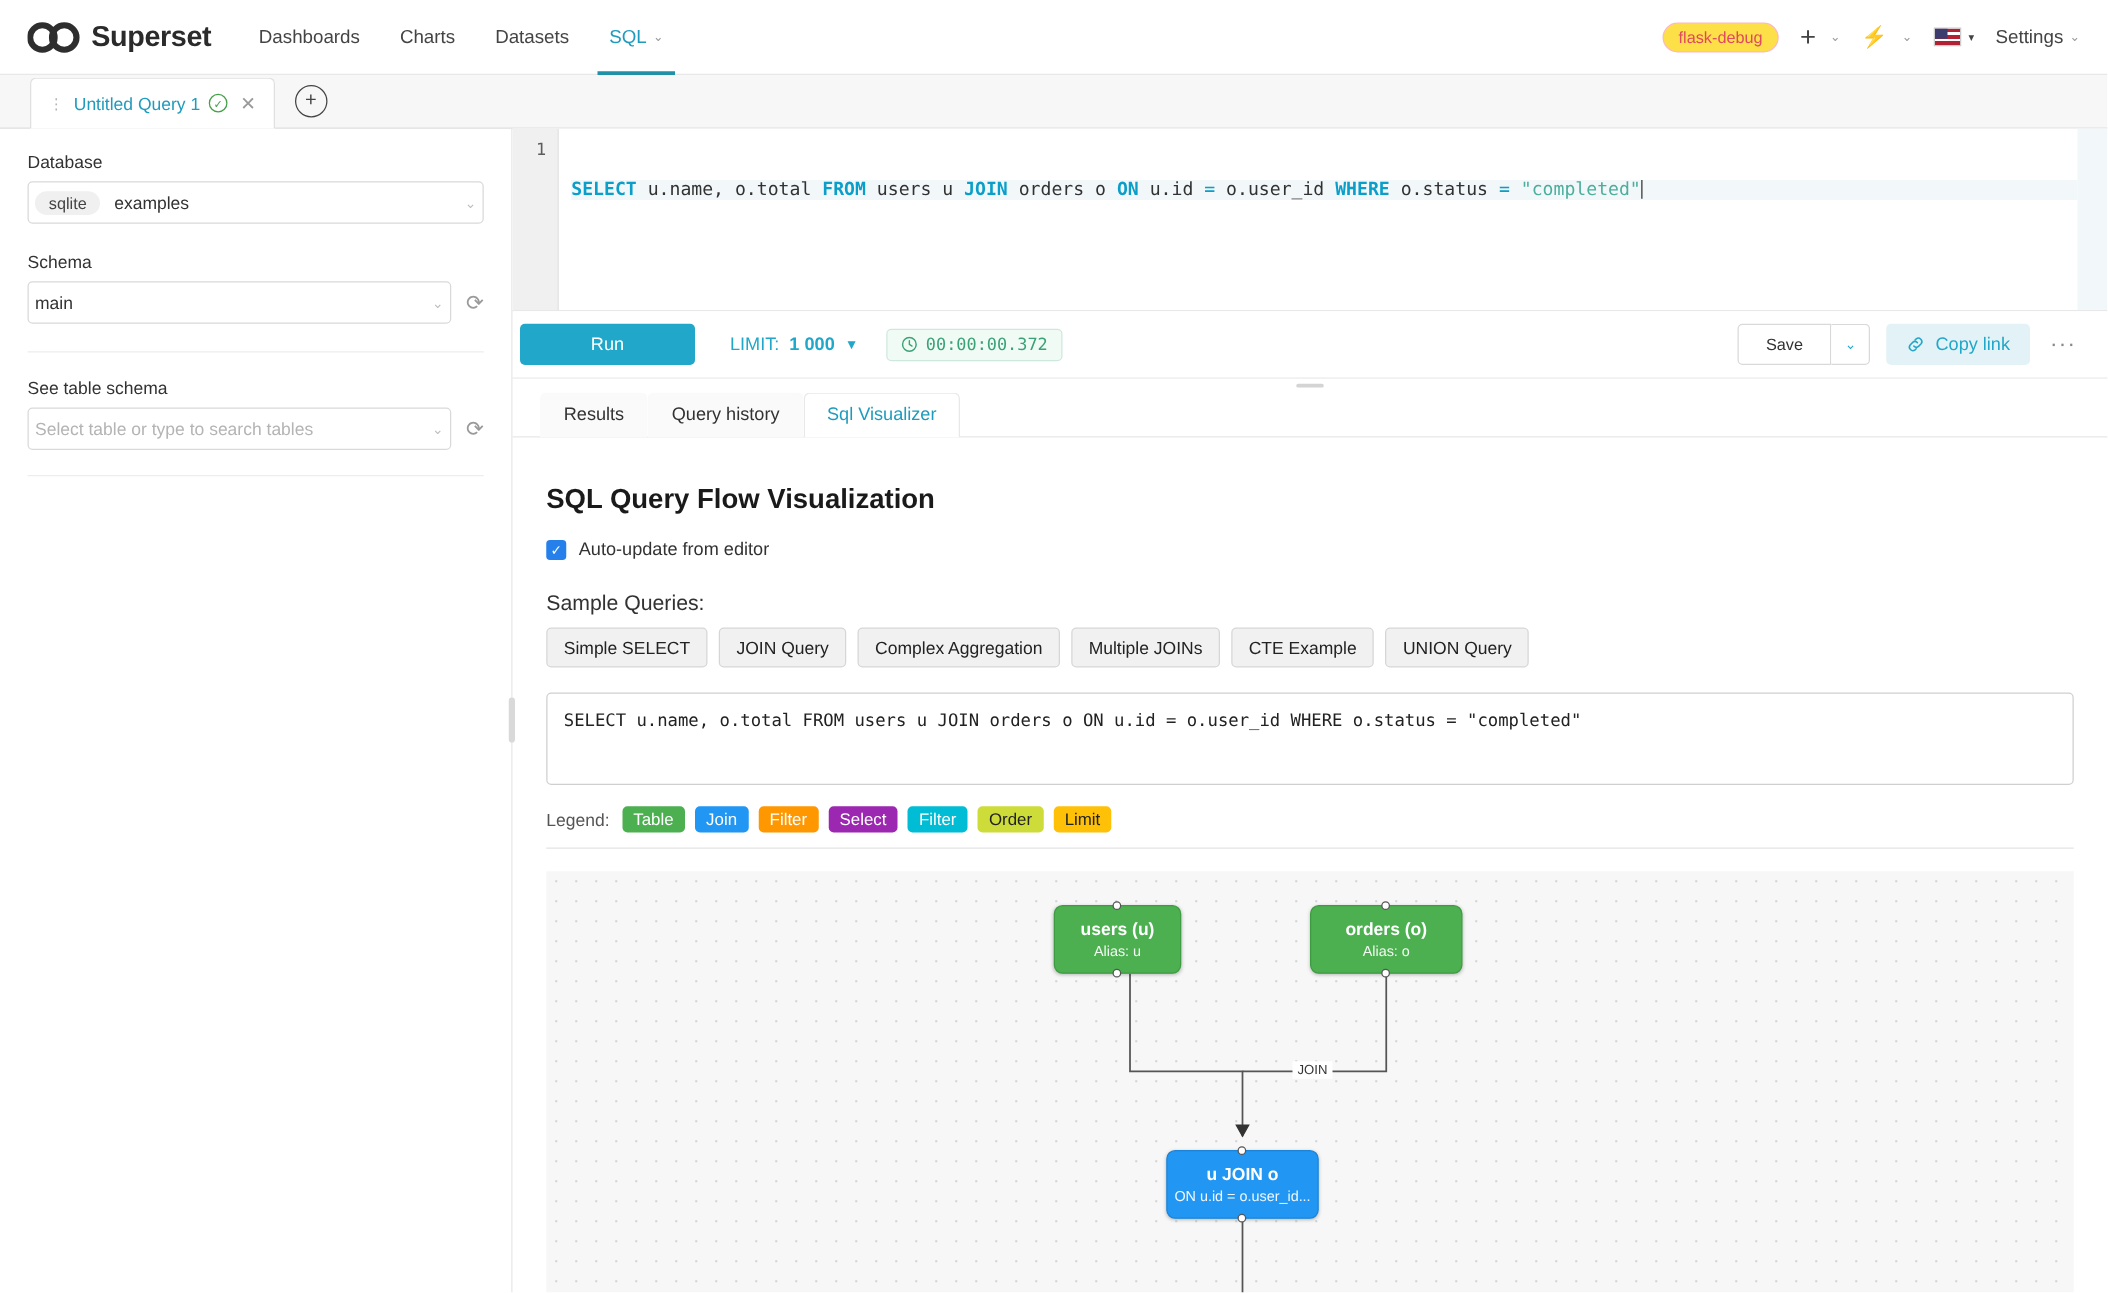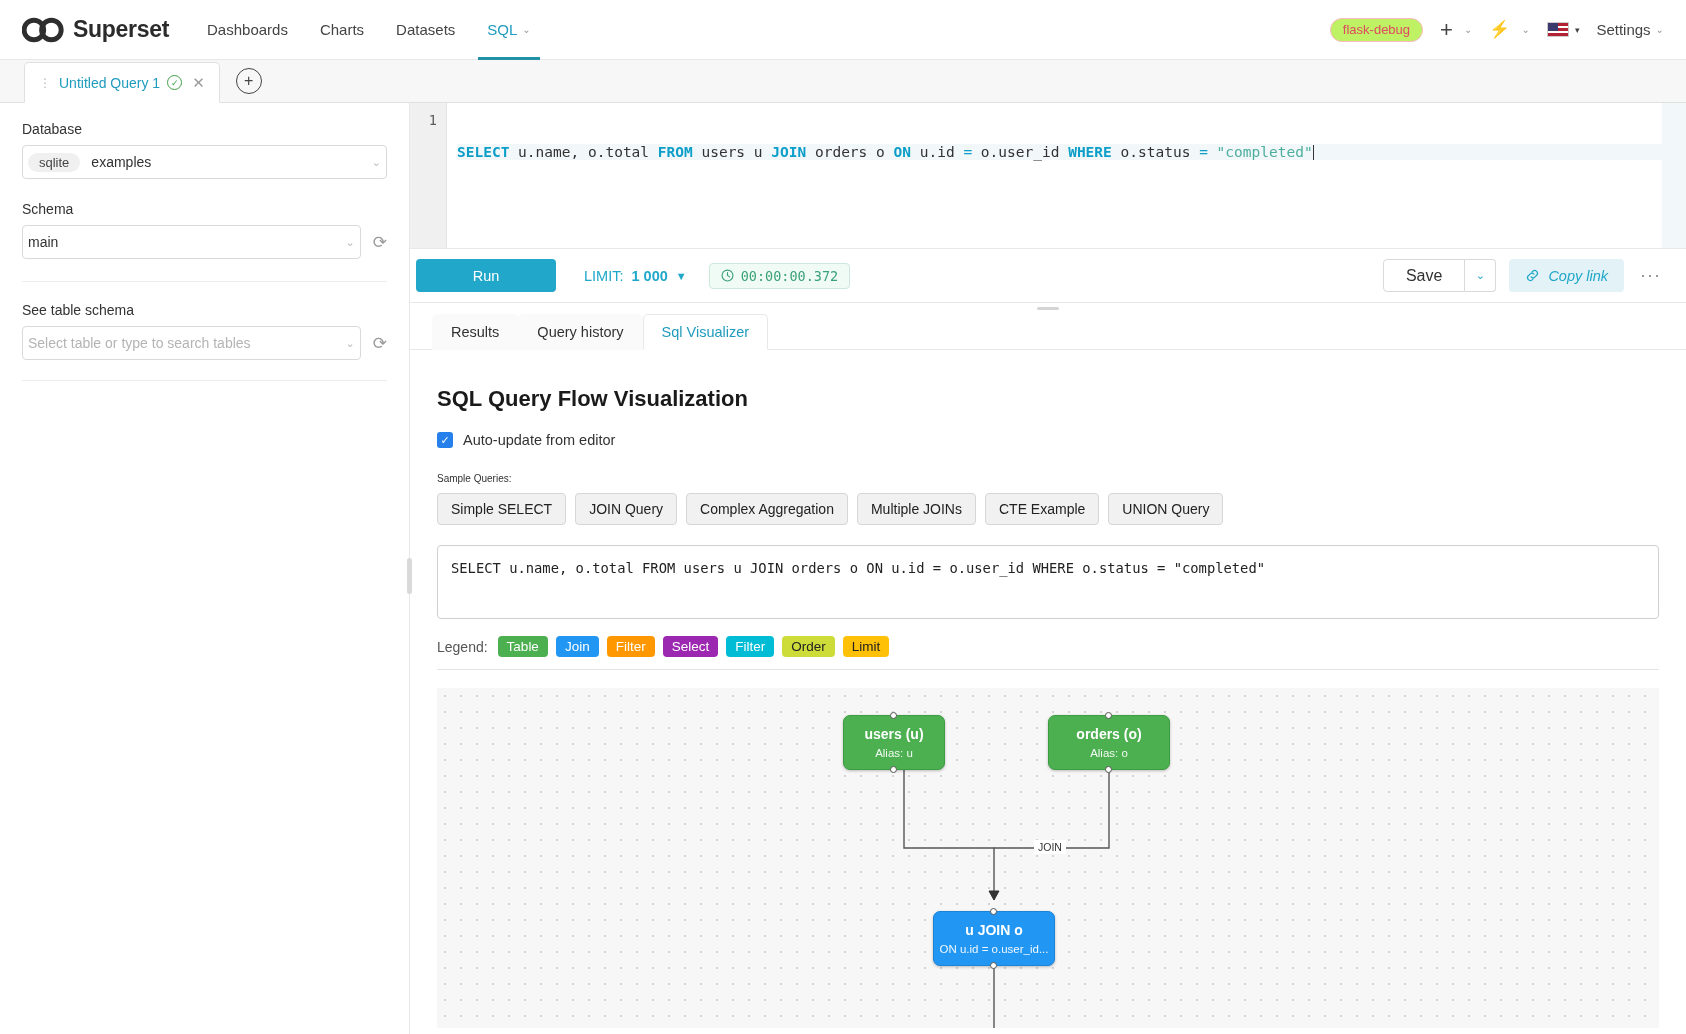--- a/index.html
+++ b/index.html
@@ -26,21 +26,21 @@
     cursor:pointer; position:relative;
   }
   .navlink.active{ color:#1f9bbd; }
   .navlink.active:after{
     content:""; position:absolute; left:-9px; right:-9px; bottom:0;
     height:3px; background:#2191a8;
   }
   .caret{ font-size:10px; margin-left:5px; color:#999; }
   .nav-right{ margin-left:auto; display:flex; align-items:center; gap:17px; }
   .badge-debug{
-    border:1px solid #fbb9c0; color:#e0495f; background:#bef264;
+    border:1px solid #fbb9c0; color:#e0495f; background:#fde047;
     border-radius:12px; font-size:13px; padding:3px 12px 4px;
   }
   .nav-icon-grp{ display:flex; align-items:center; gap:6px; cursor:pointer; color:#444;}
   .plus-icon{ font-size:22px; line-height:1; font-weight:300;}
   .bolt-icon{ font-size:17px; }
   .flag{
     width:22px;height:15px;display:inline-block;position:relative;
     background:linear-gradient(#b22234 0 23%, #fff 23% 38%, #b22234 38% 61%, #fff 61% 77%, #b22234 77% 100%);
     border:1px solid #ccc;
   }
@@ -138,32 +138,31 @@
   .limit .tri{ font-size:11px; }
   .timer{
     margin-left:22px;border:1px solid #cfe8dd;background:#f1fbf6;color:#3aa277;
     border-radius:4px;font-size:13.5px;padding:4px 11px;display:flex;align-items:center;gap:7px;
     font-family:"DejaVu Sans Mono", monospace;
   }
   .tb-right{ margin-left:auto; display:flex; align-items:center; gap:13px; }
   .save-group{ display:flex; }
   .save-btn{
     height:33px;border:1px solid #d9d9d9;background:#fff;border-radius:4px 0 0 4px;
-    padding:0 22px;font-size:16px;color:#323232;cursor:pointer;font-family:inherit;
+    padding:0 22px;font-size:13px;color:#323232;cursor:pointer;font-family:inherit;
   }
   .save-caret{
     height:33px;width:31px;border:1px solid #d9d9d9;border-left:none;border-radius:0 4px 4px 0;
     background:#fff;display:flex;align-items:center;justify-content:center;
     color:#20a7c9;font-size:11px;cursor:pointer;
   }
   .copylink{
     height:33px;background:#e3f2f6;color:#20a7c9;border:none;border-radius:4px;
     padding:10px 16px;font-size:14.5px;display:flex;align-items:center;gap:8px;cursor:pointer;
     font-family:inherit;
-    font-style:italic;
   }
   .dots{ color:#888; font-size:18px; letter-spacing:1px; cursor:pointer; padding:0 3px;}
 
   .splitter{
     height:11px;background:#fff;display:flex;align-items:center;justify-content:center;
   }
   .splitter i{ display:block;width:22px;height:3px;background:#d4d4d4;border-radius:2px; }
 
   
   .rtabs{ display:flex; gap:0; padding:0 22px; border-bottom:1px solid #e8e8e8; }
@@ -179,21 +178,21 @@
   
   .viz{ flex:1; overflow:hidden; padding:28px 22px 0 22px; }
   .viz-inner{ max-width:1222px; margin:0 auto; }
   .viz-title{ font-size:22px; font-weight:bold; color:#1a1a1a; margin:8px 0 20px 0; }
   .autoupd{ display:flex; align-items:center; gap:10px; font-size:14.5px; margin-bottom:25px;}
   .cbox{
     width:16px;height:16px;background:#2680eb;border-radius:3px;
     display:flex;align-items:center;justify-content:center;color:#fff;font-size:11px;
     cursor:pointer;
   }
-  .sq-label{ font-size:10px; margin-bottom:9px; }
+  .sq-label{ font-size:17px; margin-bottom:9px; }
   .sq-row{ display:flex; gap:9px; margin-bottom:20px; flex-wrap:wrap;}
   .sq-btn{
     background:#f1f1f1;border:1px solid #d6d6d6;border-radius:4px;
     padding:7px 13px;font-size:14px;color:#222;cursor:pointer;font-family:inherit;
   }
   .sql-ta{
     width:100%;height:74px;border:1px solid #cfcfcf;border-radius:4px;
     padding:12px 13px;font-family:"DejaVu Sans Mono", monospace;font-size:13.8px;
     color:#222;resize:none;outline:none; line-height:1.5; background:#fff;
   }

